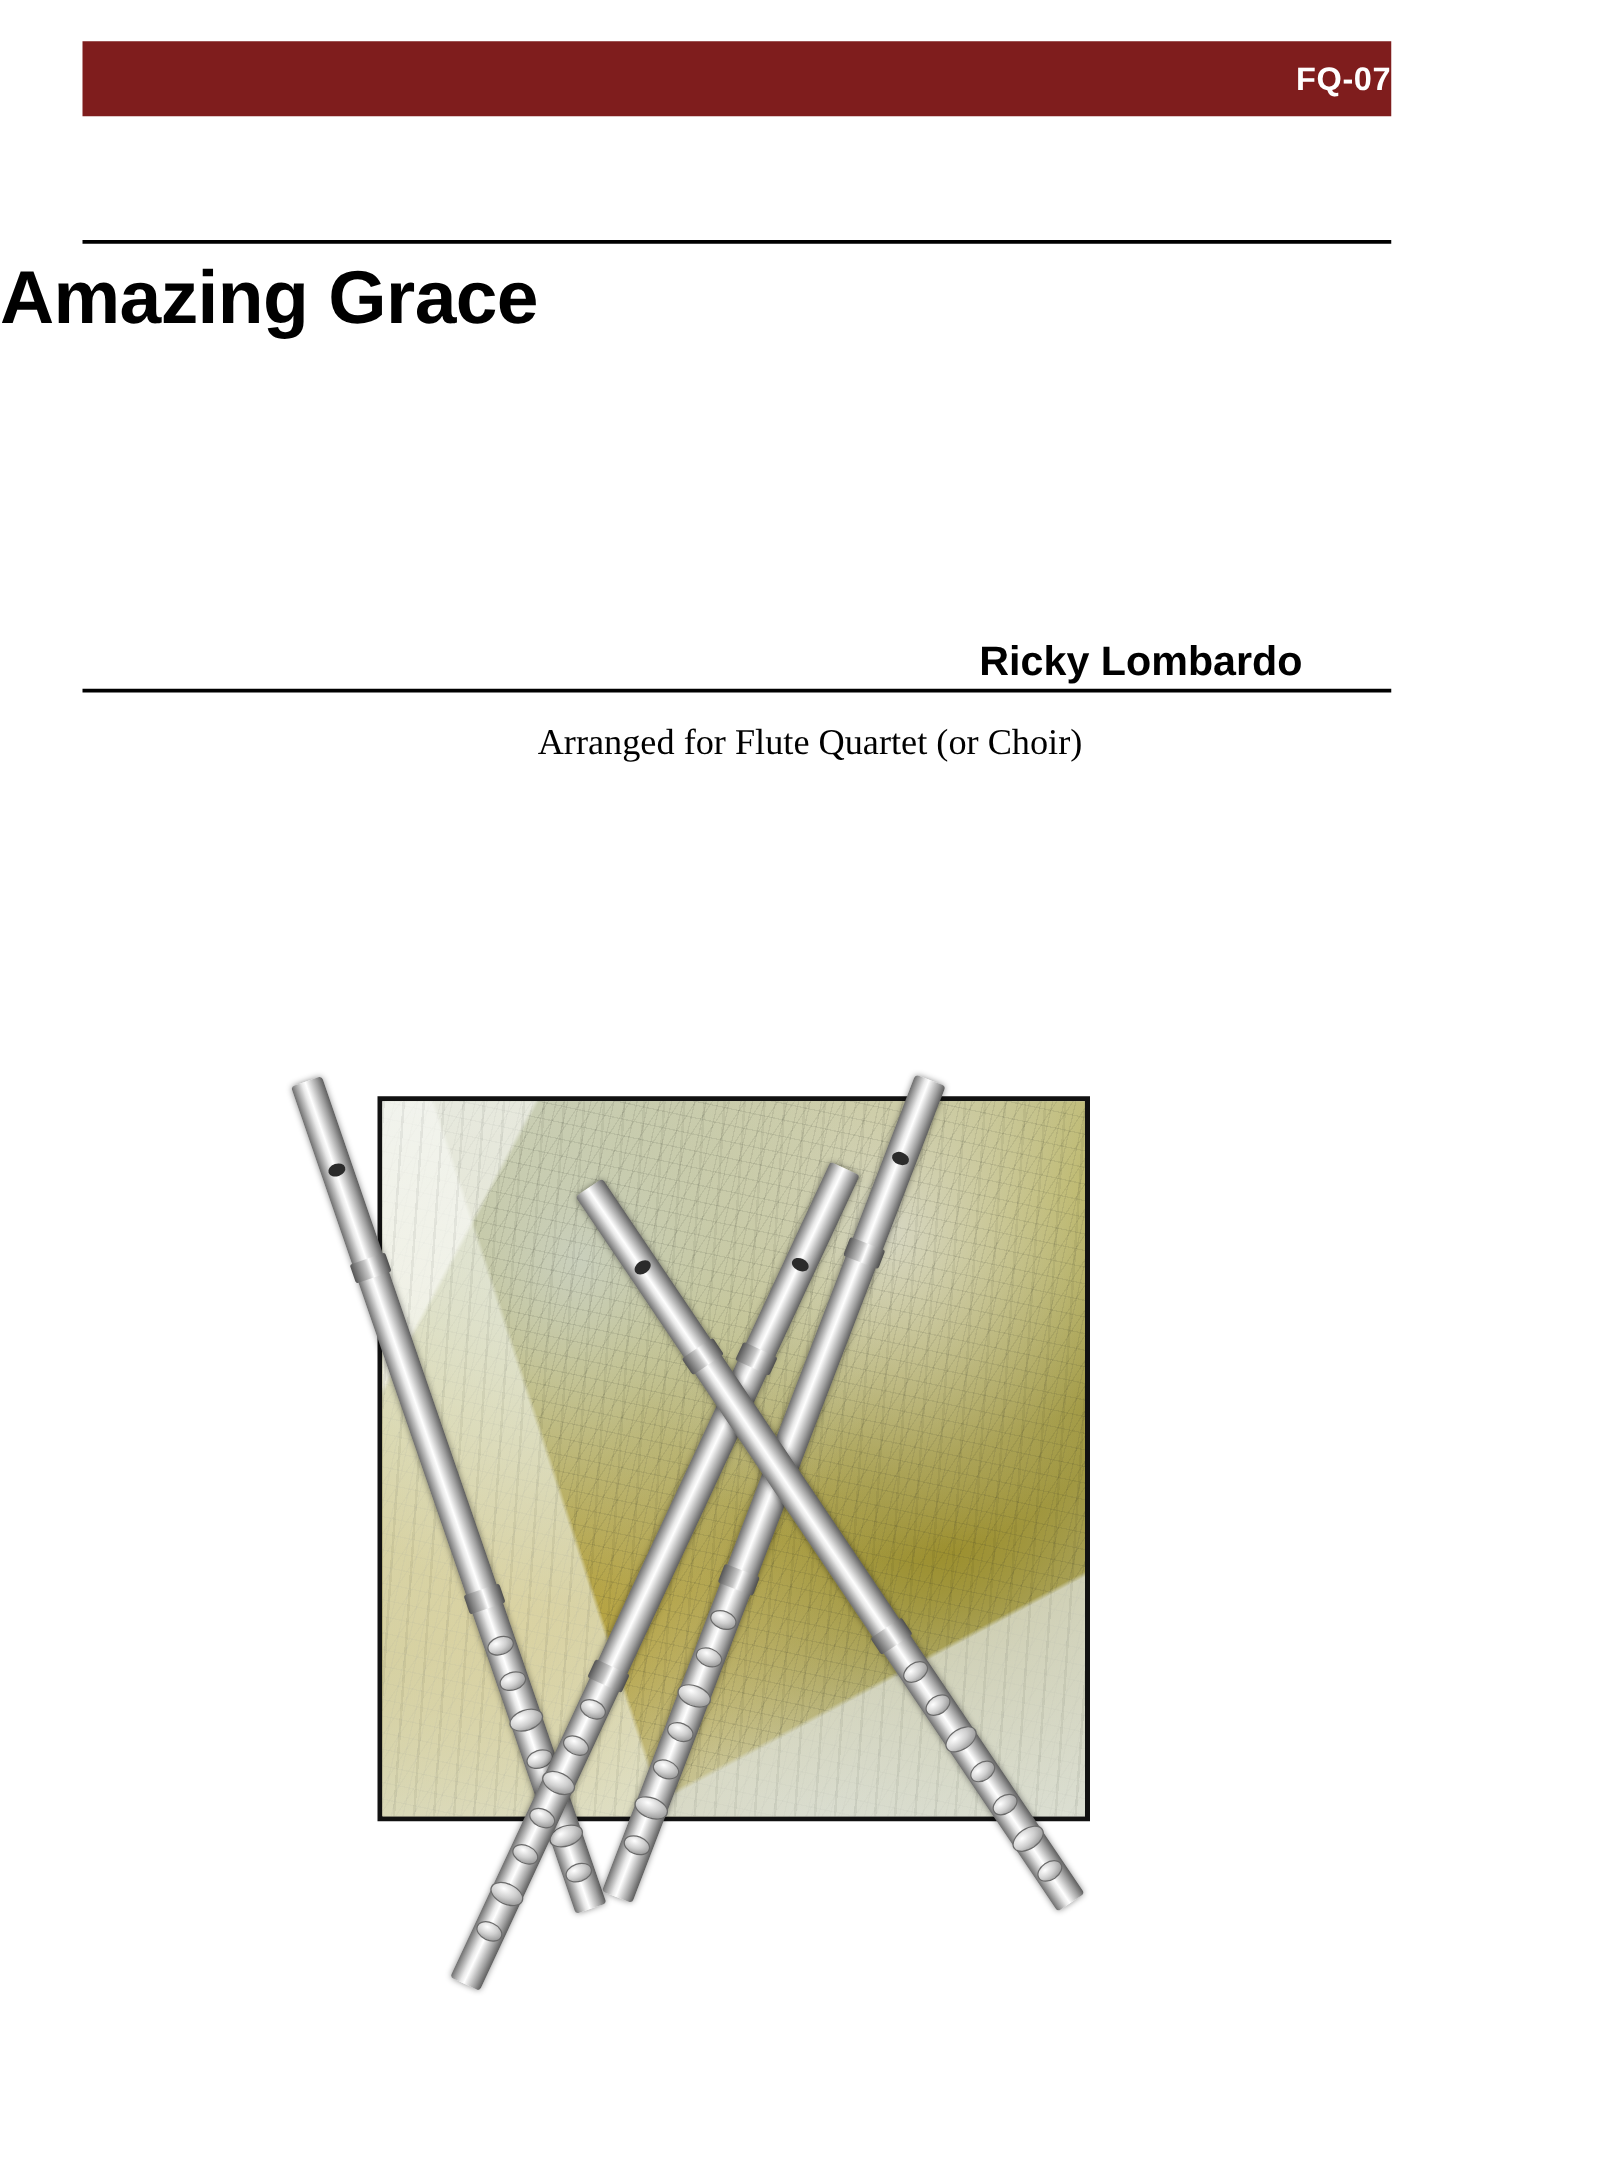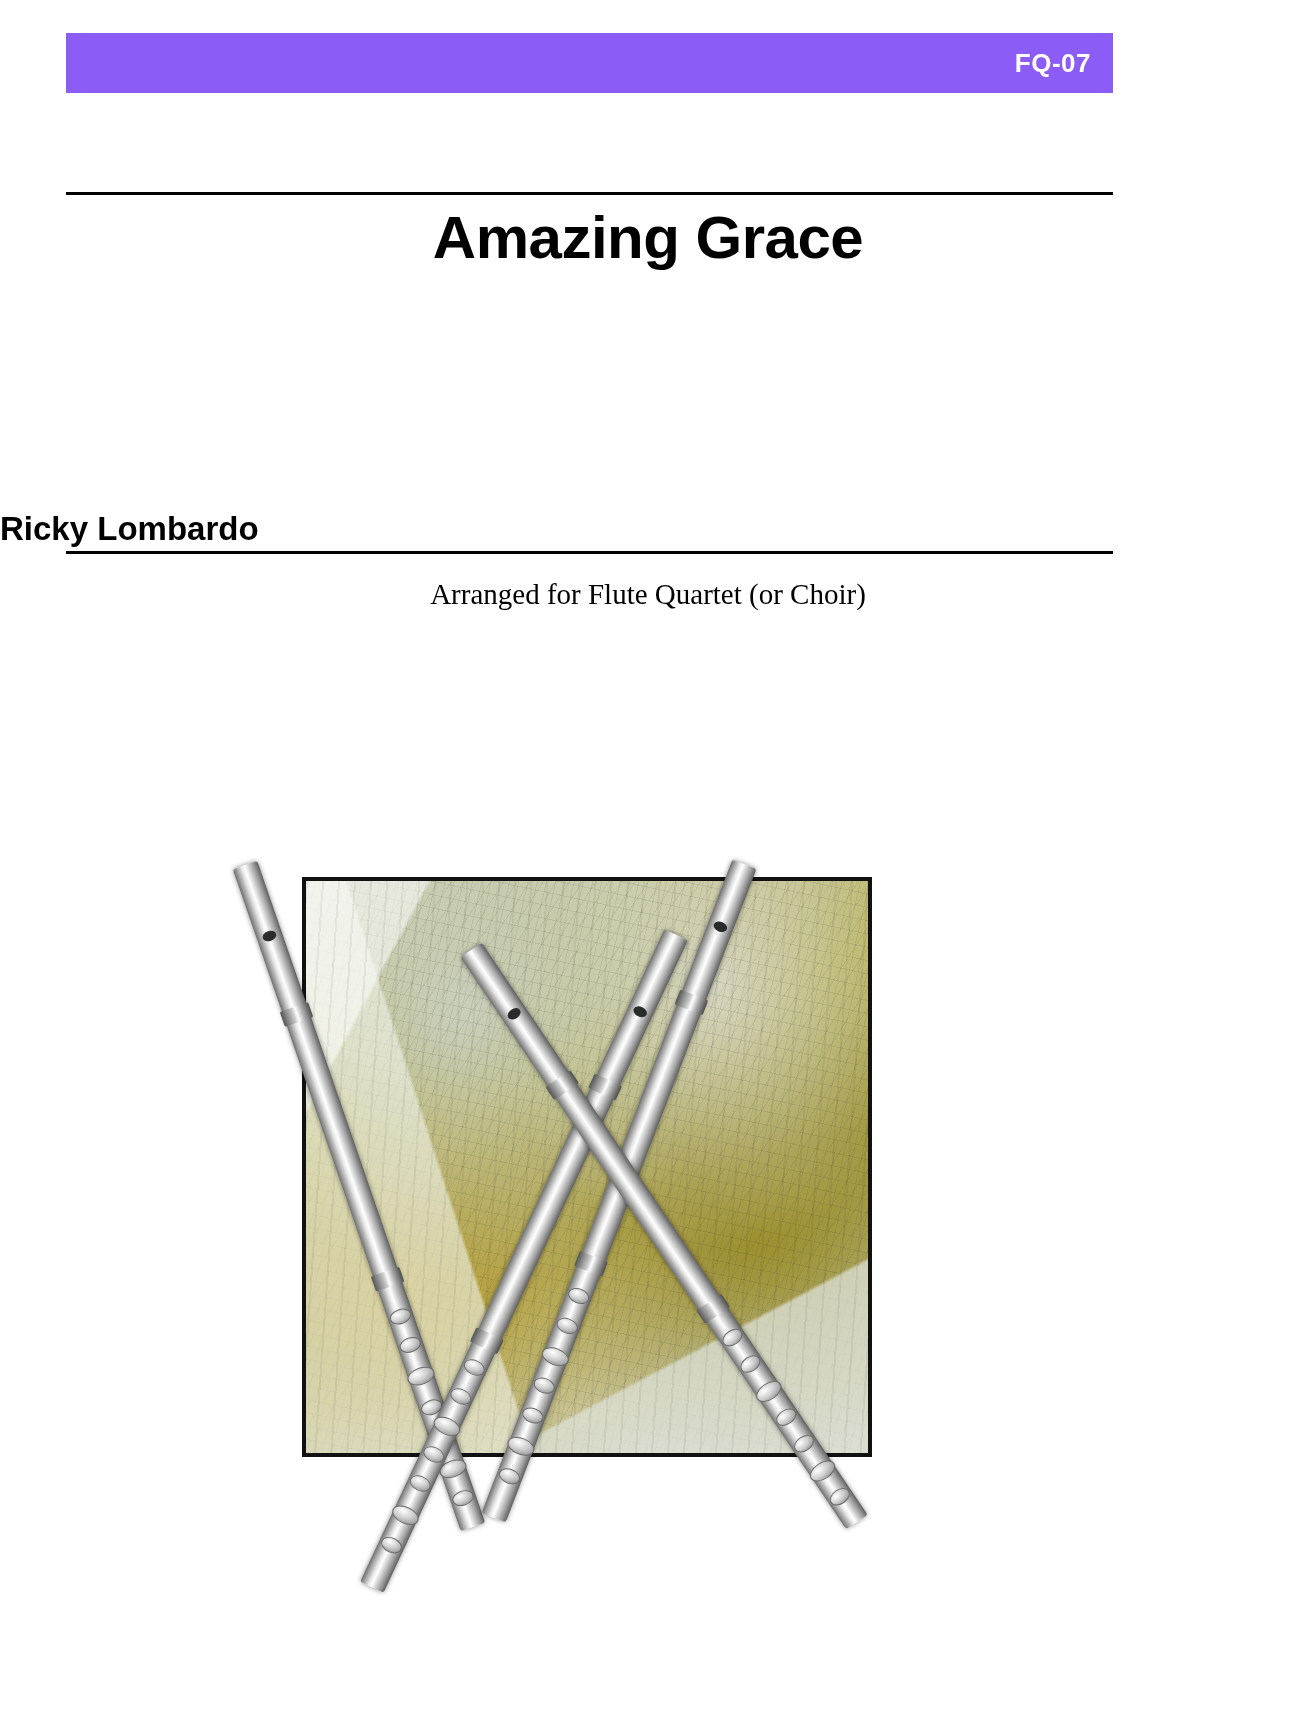--- a/index.html
+++ b/index.html
@@ -15,26 +15,25 @@
     overflow: hidden;
   }
 
   
   .catalog-band {
     position: absolute;
     left: 66px;
     top: 33px;
     width: 1047px;
     height: 60px;
-    background: #8b5cf6;
+    background: #7f1d1d;
     display: flex;
     align-items: center;
     justify-content: flex-end;
     box-sizing: border-box;
-    padding-right: 22px;
   }
   .catalog-code {
     color: #ffffff;
     font-size: 26px;
     font-weight: bold;
     letter-spacing: 0.5px;
     font-family: "Liberation Sans", sans-serif;
   }
 
   
@@ -47,39 +46,39 @@
   }
   .rule-top { top: 192px; }
   .rule-bottom { top: 551px; }
 
   
   .title {
     position: absolute;
     left: 0;
     top: 203px;
     width: 1296px;
-    text-align: center;
     font-size: 60px;
     font-weight: bold;
     color: #000000;
     font-family: "Liberation Sans", sans-serif;
     letter-spacing: -0.5px;
   }
 
   
   .composer {
     position: absolute;
     left: 0;
     top: 510px;
     width: 1025px;
-    text-align: left;
+    text-align: right;
     font-size: 33px;
     font-weight: bold;
     color: #000000;
     font-family: "Liberation Sans", sans-serif;
+    padding-left: 17px;
   }
   .subtitle {
     position: absolute;
     left: 0;
     top: 578px;
     width: 1296px;
     text-align: center;
     font-size: 29px;
     color: #000000;
     font-family: "Liberation Serif", serif;

